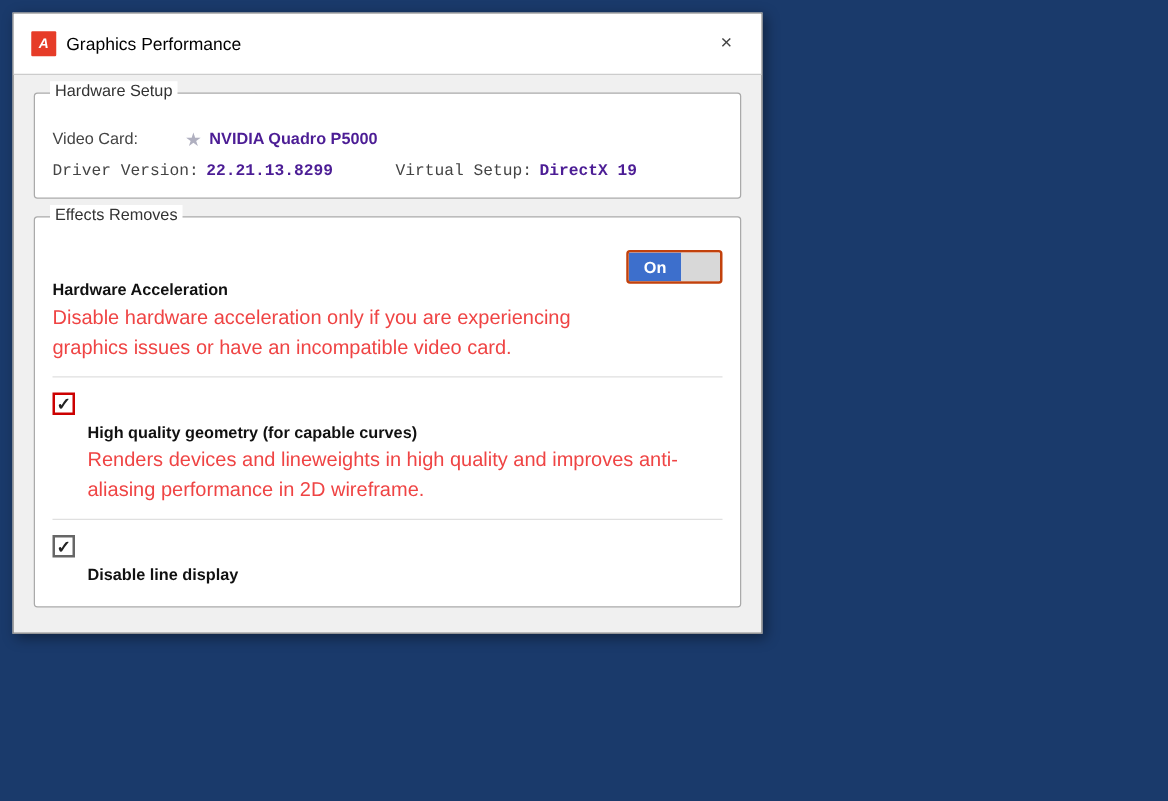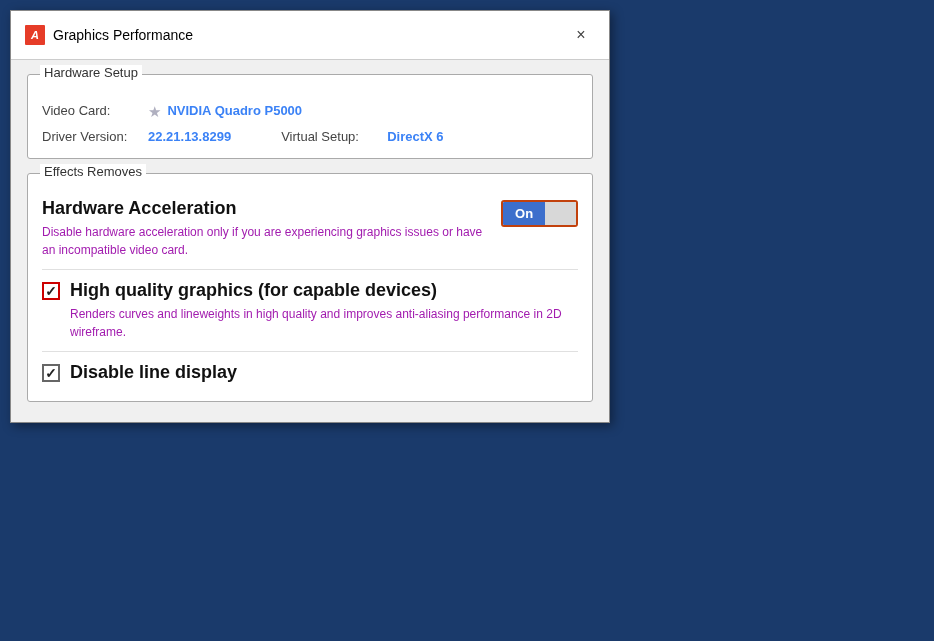--- a/index.html
+++ b/index.html
@@ -118,33 +118,34 @@
     }
 
     .star-icon {
       color: #b0b0c0;
       font-size: 15px;
     }
 
     .hw-value {
       font-size: 13px;
       font-weight: 700;
-      color: #3b82f6;
+      color: #4c1d95;
     }
 
     .hw-row-dual {
       display: flex;
       align-items: center;
       gap: 50px;
     }
 
     .hw-pair {
       display: flex;
       align-items: center;
       gap: 6px;
+      font-family: Liberation Mono, monospace;
     }
 
     
     .effects-setup {
       padding-top: 14px;
     }
 
     .effect-item {
       display: flex;
       align-items: flex-start;
@@ -163,29 +164,30 @@
       align-items: flex-start;
       gap: 10px;
       flex: 1;
     }
 
     .effect-text {
       flex: 1;
     }
 
     .effect-title {
-      font-size: 18px;
+      font-size: 13px;
       font-weight: 700;
       color: #111;
       margin-bottom: 4px;
+      margin-top: 26px;
     }
 
     .effect-desc {
-      font-size: 12px;
-      color: #a21caf;
+      font-size: 16px;
+      color: #ef4444;
       line-height: 1.5;
     }
 
     
     .toggle-container {
       display: flex;
       align-items: center;
       margin-left: 16px;
       margin-top: 2px;
       flex-shrink: 0;
@@ -273,21 +275,21 @@
         <span class="hw-value">NVIDIA Quadro P5000</span>
       </div>
 
       <div class="hw-row-dual">
         <div class="hw-pair">
           <span class="hw-label">Driver Version:</span>
           <span class="hw-value">22.21.13.8299</span>
         </div>
         <div class="hw-pair">
           <span class="hw-label">Virtual Setup:</span>
-          <span class="hw-value">DirectX 6</span>
+          <span class="hw-value">DirectX 19</span>
         </div>
       </div>
     </div>
 
     <div class="section-group effects-setup">
       <span class="section-legend">Effects Removes</span>
 
       <div class="effect-item">
         <div class="effect-text">
           <div class="effect-title">Hardware Acceleration</div>
@@ -302,22 +304,22 @@
       </div>
 
       <div class="effect-item">
         <div class="effect-item-left">
           <div class="checkbox-wrapper">
             <div class="checkbox-outer">
               <span class="checkmark">✓</span>
             </div>
           </div>
           <div class="effect-text">
-            <div class="effect-title">High quality graphics (for capable devices)</div>
-            <div class="effect-desc">Renders curves and lineweights in high quality and improves anti-aliasing performance in 2D wireframe.</div>
+            <div class="effect-title">High quality geometry (for capable curves)</div>
+            <div class="effect-desc">Renders devices and lineweights in high quality and improves anti-aliasing performance in 2D wireframe.</div>
           </div>
         </div>
       </div>
 
       <div class="effect-item">
         <div class="effect-item-left">
           <div class="checkbox-wrapper">
             <div class="checkbox-outer normal-border">
               <span class="checkmark">✓</span>
             </div>

